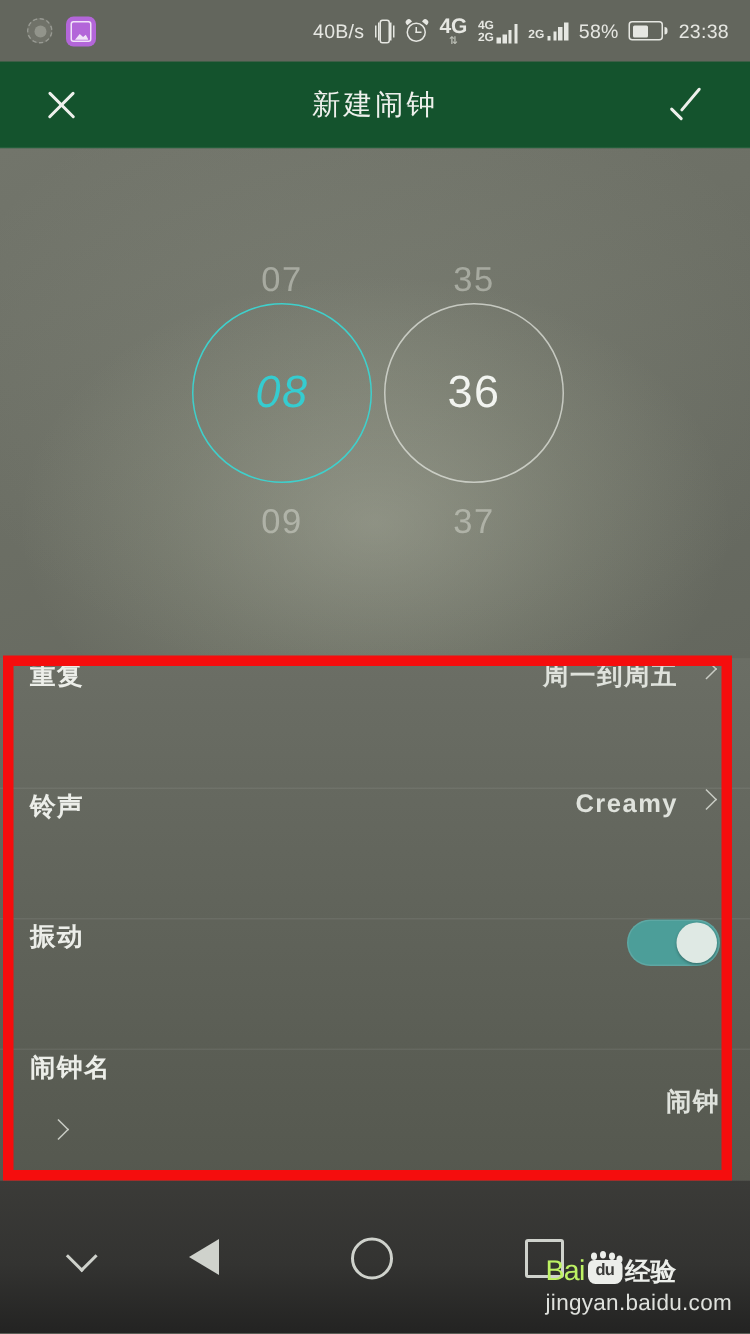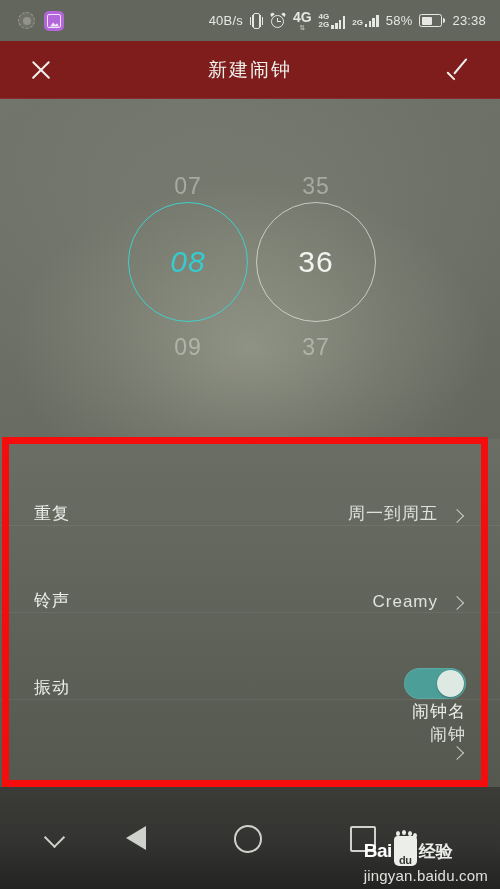--- a/index.html
+++ b/index.html
@@ -117,21 +117,21 @@
   }
   .ico-battery .fill{
     position:absolute; left:2.5px; top:2.5px; height:8px; width:10px;
     background:#e6e7e2; border-radius:1px;
   }
 
   
   #appbar{
     position:absolute; top:41px; left:0; width:500px; height:58px;
     display:flex; align-items:center; padding:0 24px;
-    background:#7f1d1d;
+    background:#14532d;
     border-bottom:1px solid rgba(255,255,255,.07);
   }
   #appbar .title{
     position:absolute; left:0; right:0; text-align:center;
     font-size:19px; color:#eef0ec; letter-spacing:2px;
   }
   .icon-btn{ width:34px; height:34px; position:relative; cursor:pointer; z-index:2; }
   .icon-btn.close::before,.icon-btn.close::after{
     content:""; position:absolute; left:5px; top:16px;
     width:24px; height:2.2px; background:#eef0ec; border-radius:1px;
@@ -179,24 +179,25 @@
   .circle.sel-hour{ border:1.6px solid #3fd0cc; color:#35ccd0;font-style:italic; }
   .circle.sel-minute{ border:1.6px solid rgba(228,231,224,.72); color:#f2f4f0;text-align:center; }
 
   
   #settings{
     position:absolute; top:439px; left:0; width:500px; height:348px;
     background:linear-gradient(180deg,#6b6e65 0%,#5f6259 55%,#55584f 100%);
   }
   .row{
     position:relative; height:87px;
-    display:flex; align-items:flex-end;
-    padding:0 34px;
+    display:flex; align-items:flex-start;
+    padding:0 20px;
     border-bottom:1px solid rgba(255,255,255,.065);
     cursor:pointer;
+    font-weight:bold;
   }
   .row:last-child{ border-bottom:none;flex-direction:column; }
   .row .label{ font-size:17px; color:#eceee9; letter-spacing:1px; }
   .row .value{
     margin-left:auto; font-size:17px; color:#dfe2dc; letter-spacing:1px;
   }
   .chev{
     width:16px; height:16px; margin-left:12px; position:relative; flex:none;
   }
   .chev::before{
@@ -260,27 +261,27 @@
   }
 
   
   #watermark{
     position:absolute; right:12px; top:836px;
     text-align:left; z-index:20;
     user-select:none;
   }
   .wm-row1{ display:flex; align-items:center; gap:2px; }
   .wm-bai{
-    font-size:19px; font-weight:bold; color:#ffffff;
+    font-size:19px; font-weight:normal; color:#bef264;
     font-family:"Liberation Sans",sans-serif; letter-spacing:-.5px;
   }
   .wm-paw{
-    width:23px; height:30px; background:#eceeea;
+    width:23px; height:16px; background:#eceeea;
     border-radius:4px 4px 5px 5px; position:relative;
-    display:flex; align-items:flex-end; justify-content:center;
+    display:flex; align-items:center; justify-content:center;
   }
   .wm-paw span{
     font-size:11px; font-weight:bold; color:#3a3a38; line-height:11px;
     letter-spacing:-.5px;
   }
   .wm-paw::before{
     content:""; position:absolute; top:-5px; left:2px;
     width:4px; height:5px; background:#eceeea; border-radius:50%;
     box-shadow:6px -1px 0 #eceeea, 12px 0 0 #eceeea, 17px 2px 0 #eceeea;
   }

